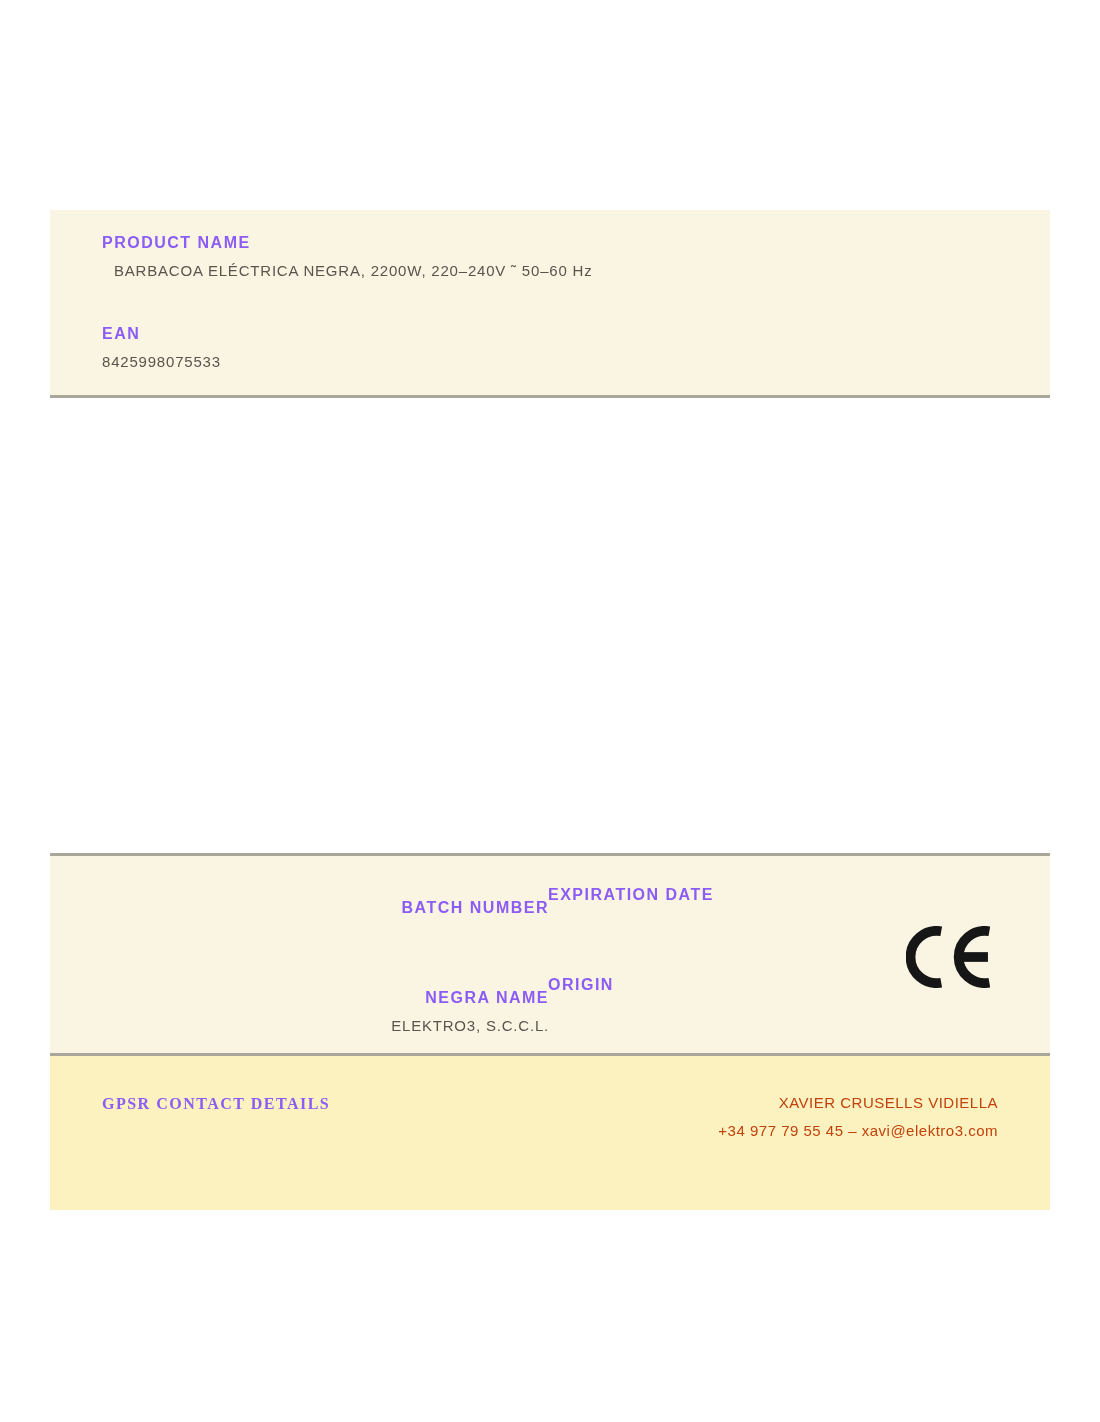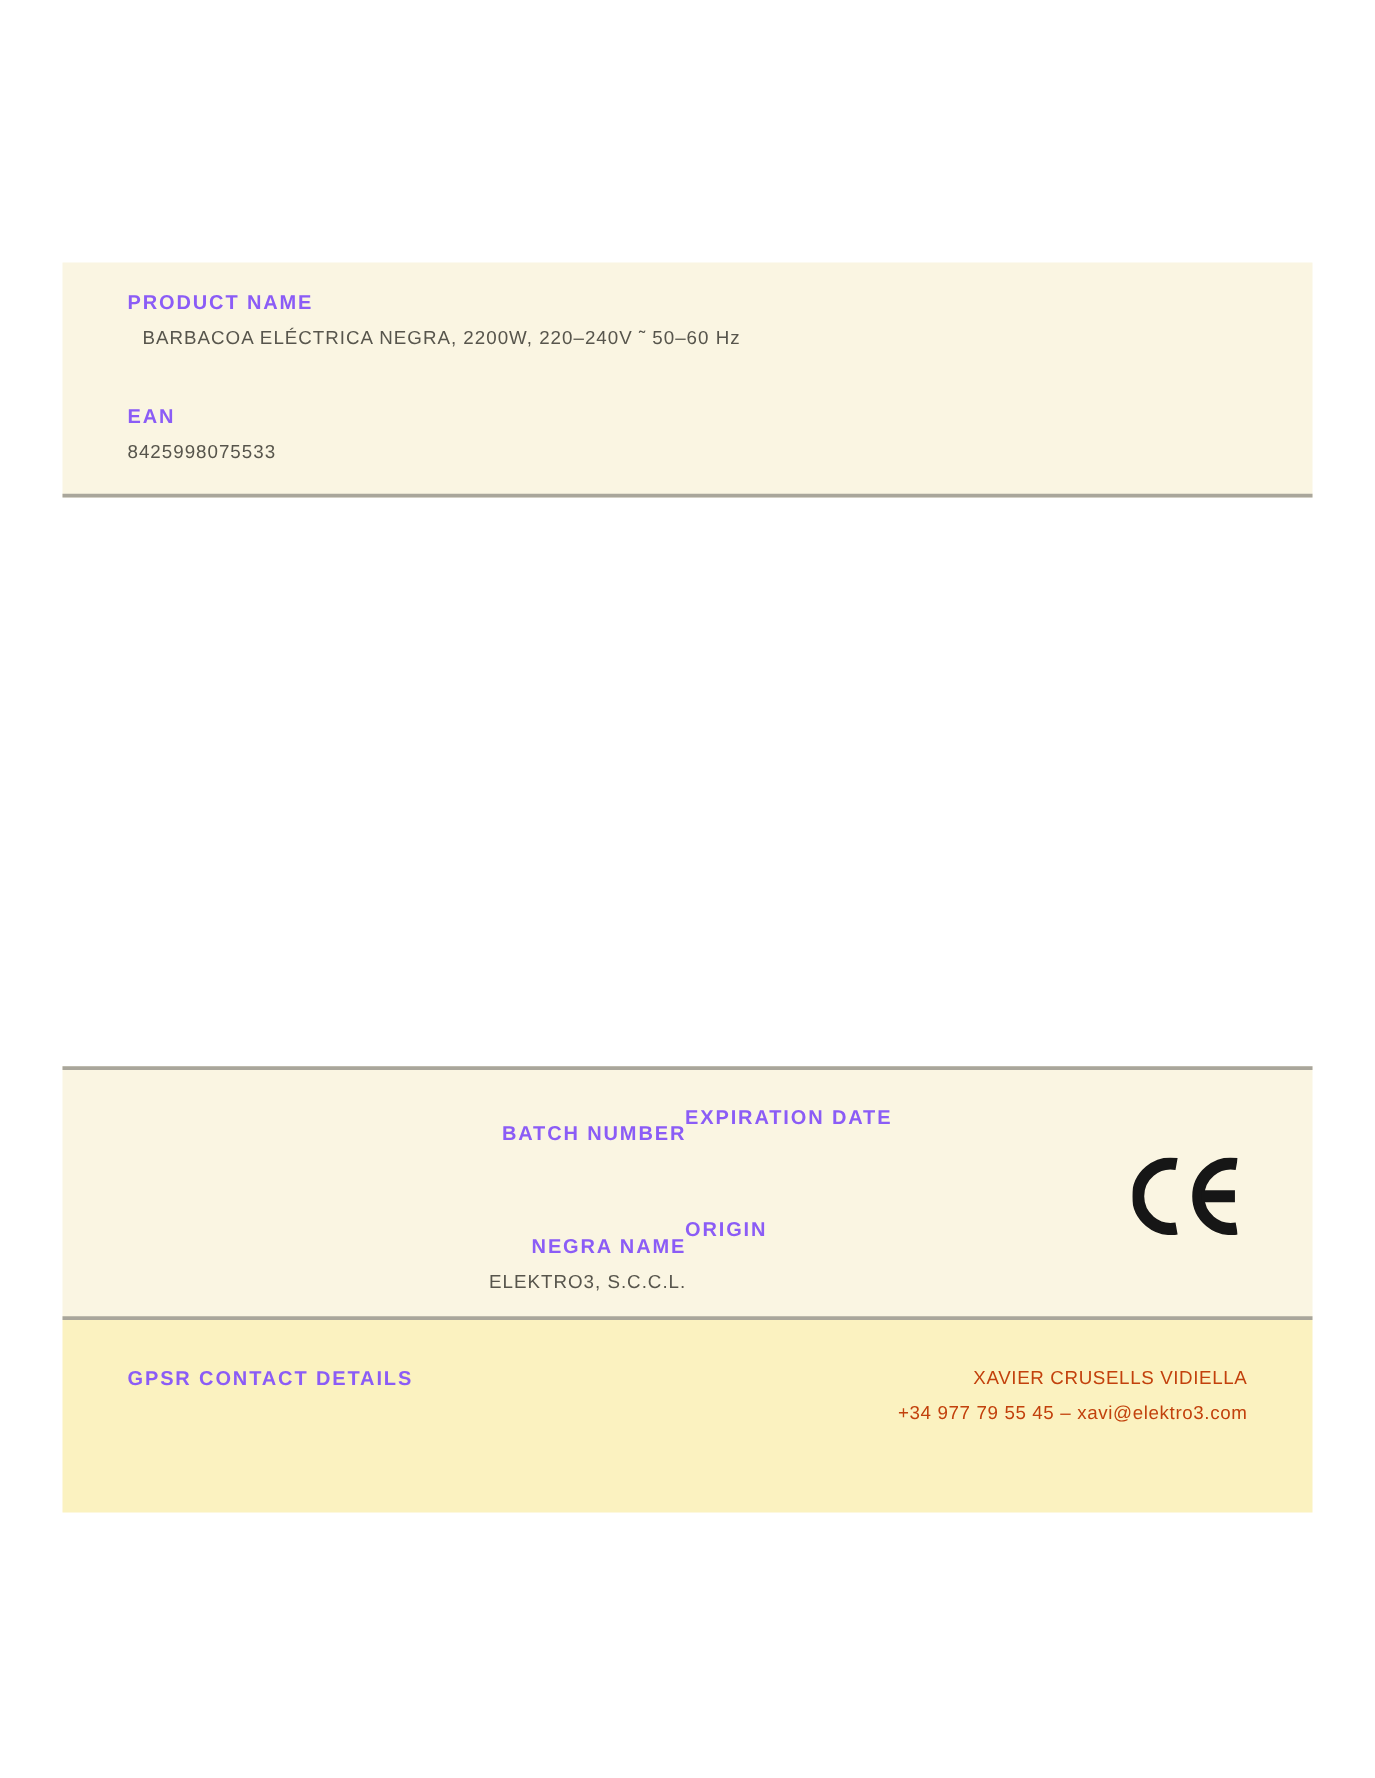--- a/index.html
+++ b/index.html
@@ -73,21 +73,21 @@
   .ce-wrap {
     position: absolute;
     top: 70px;
     right: 60px;
     width: 84px;
     height: 62px;
   }
   .ce-wrap svg { display: block; width: 100%; height: 100%; }
 
   
-  .gpsr-label { left: 52px; top: 38px; }
+  .gpsr-label { left: 52px; top: 38px; font-family: Liberation Serif, serif; }
   .gpsr-right {
     position: absolute;
     right: 52px;
     top: 33px;
     text-align: right;
   }
   .gpsr-right .rline {
     display: block;
     line-height: 28px;
     font-size: 15px;

